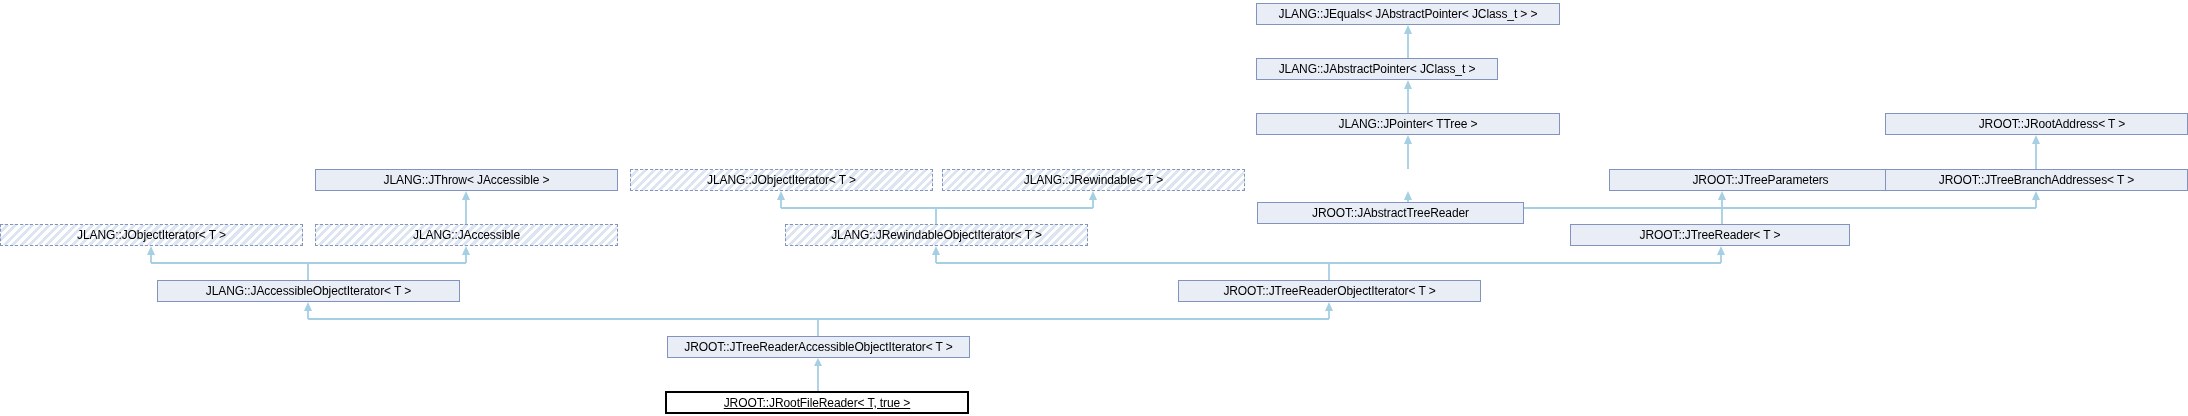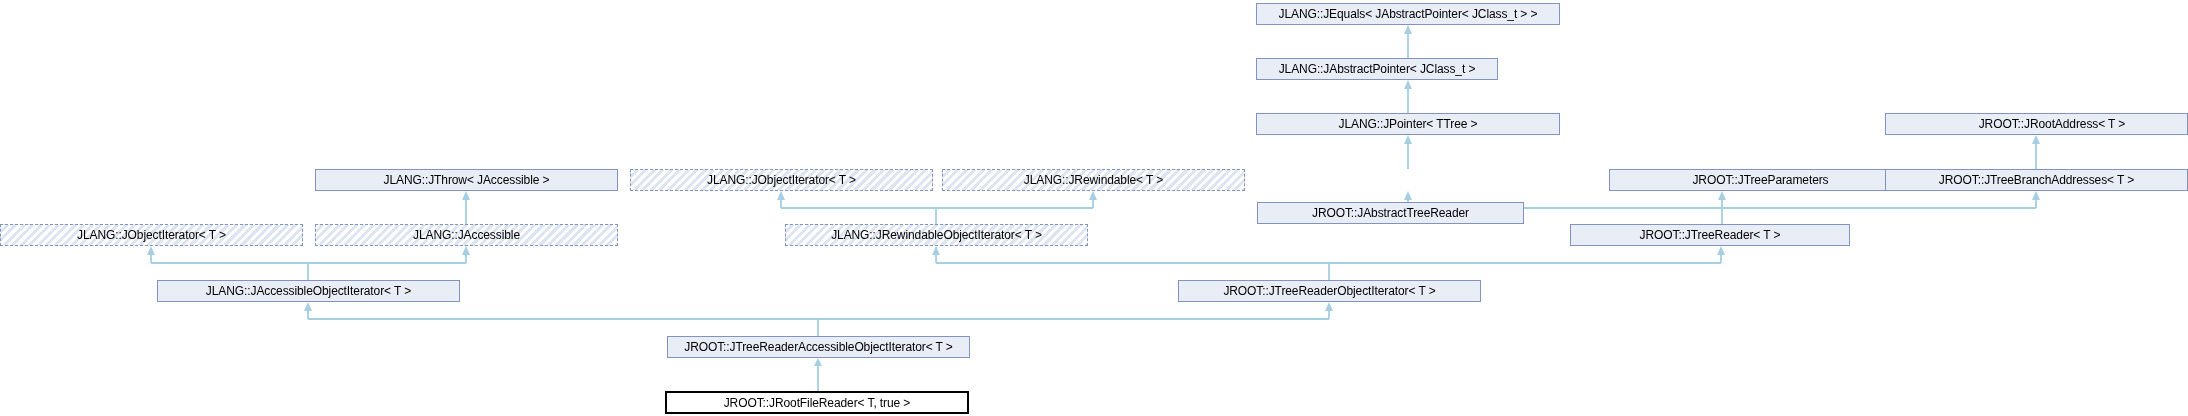--- a/index.html
+++ b/index.html
@@ -19,21 +19,21 @@
     background:var(--node-fill,#E9EDF6);
     border:1px solid var(--node-border,#8193BE);
   }
   .node.hatched{
     background:repeating-linear-gradient(135deg,#ffffff 0 3px,var(--hatch-stripe,#DDE4F2) 3px 6px);
     border:1px dashed var(--node-border,#8193BE);
   }
   .node.current{
     background:#ffffff;
     border:2px solid var(--current-border,#000000);
-    height:23px;font-weight:normal;
+    height:23px;font-weight:normal;text-decoration:underline;
   }
 </style>
 </head>
 <body>
 
 <div class="canvas">
 
   <svg class="edges" width="2188" height="416" viewBox="0 0 2188 416">
 
     <line x1="1408" y1="58" x2="1408" y2="32"></line>

